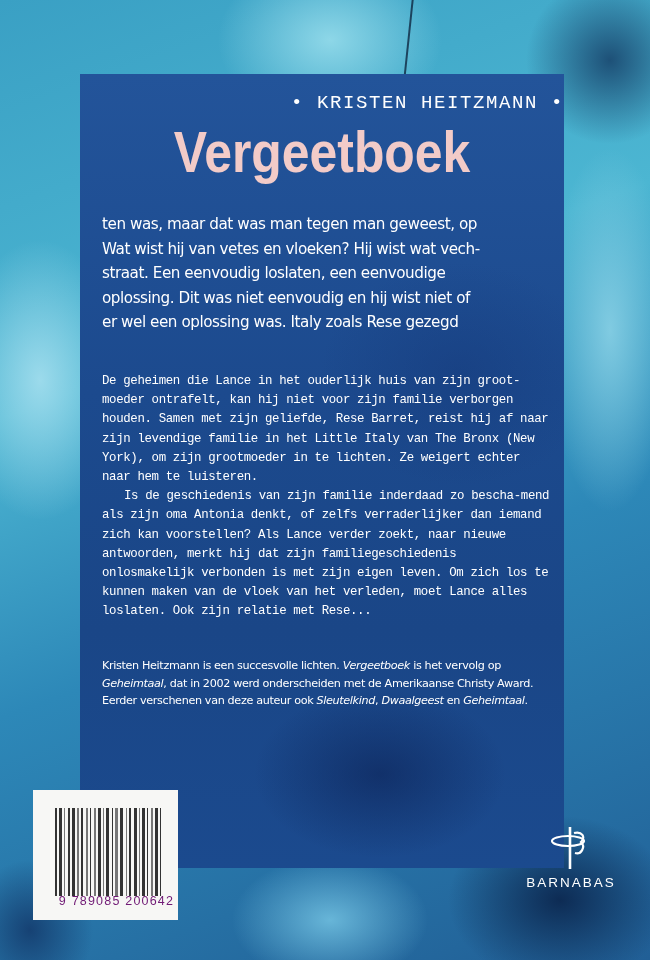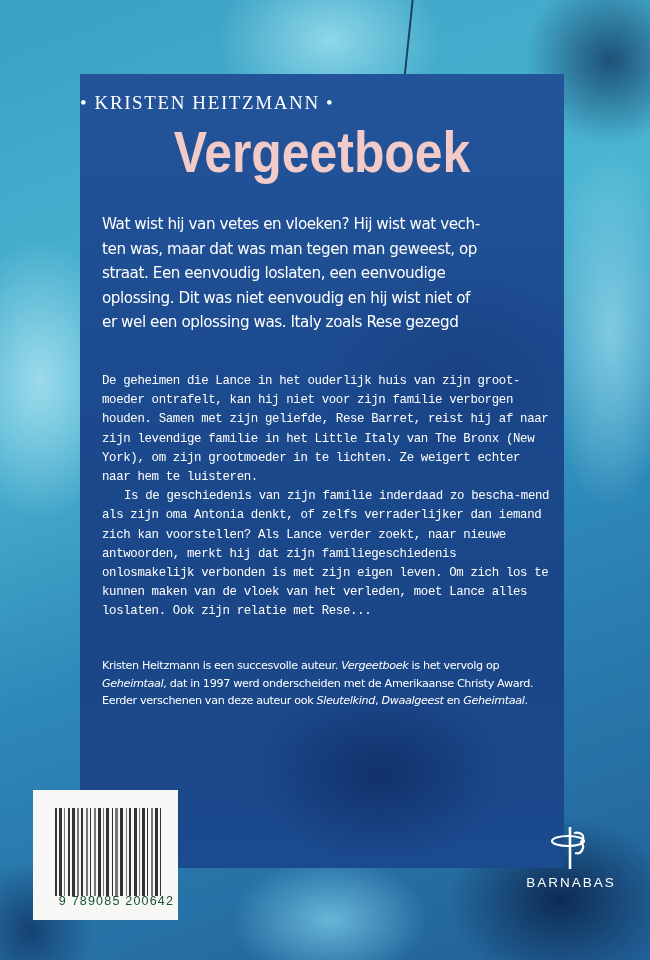--- a/index.html
+++ b/index.html
@@ -21,22 +21,22 @@
     background: rgba(10,30,55,0.75); transform: skewX(-6deg);
   }
   .panel {
     position: absolute; left: 80px; top: 74px; width: 484px; height: 794px;
     background:
       radial-gradient(ellipse 180px 120px at 300px 700px, rgba(10,30,80,0.55), transparent 70%),
       radial-gradient(ellipse 200px 160px at 380px 300px, rgba(20,55,120,0.45), transparent 70%),
       linear-gradient(180deg, #23549a 0%, #1c4a8e 40%, #1a4687 70%, #1b4a8e 100%);
   }
   .author {
-    position: absolute; left: 0; width: 484px; top: 18px; text-align: left;
-    color: #ffffff; font-family: Liberation Serif, serif;
+    position: absolute; left: 0; width: 484px; top: 18px; text-align: right;
+    color: #ffffff; font-family: Liberation Mono, monospace;
     font-size: 19px; letter-spacing: 1.6px;
   }
   .title {
     position: absolute; left: 0; width: 484px; top: 44px; text-align: center;
     color: #f2cbc8; font-family: "Liberation Sans", sans-serif;
     font-weight: bold; font-size: 58px; letter-spacing: 0px;
     transform: scaleX(0.86); transform-origin: center;
   }
   .teaser {
     position: absolute; left: 22px; top: 138px; width: 450px;
@@ -60,21 +60,21 @@
     position: absolute; left: 33px; top: 790px; width: 145px; height: 130px;
     background: #f7f7f5;
   }
   .bars {
     position: absolute; left: 22px; top: 18px; width: 117px; height: 88px;
     display: flex; align-items: stretch;
   }
   .bars span { display: block; height: 100%; }
   .isbn {
     position: absolute; left: 0; top: 104px; width: 167px; text-align: center;
-    font-family: "Liberation Sans", sans-serif; font-size: 12.5px; color: #14532d;
+    font-family: "Liberation Sans", sans-serif; font-size: 12.5px; color: #701a75;
     letter-spacing: 1.2px;
   }
   .publisher {
     position: absolute; left: 516px; top: 825px; width: 110px; text-align: center;
   }
   .publisher-logo { display: block; margin: 0 auto; }
   .publisher-name {
     display: block; color: #ffffff; font-family: "Liberation Sans", sans-serif;
     font-size: 13.5px; letter-spacing: 2px; margin-top: 4px;
   }
@@ -82,33 +82,33 @@
 </head>
 <body>
 
 <div class="crack"></div>
 
 <div class="panel">
   <div class="author">• KRISTEN HEITZMANN •</div>
   <div class="title">Vergeetboek</div>
 
   <div class="teaser">
+    <div>ten was, maar dat was man tegen man geweest, op</div>
     <div>Wat wist hij van vetes en vloeken? Hij wist wat vech-</div>
-    <div>ten was, maar dat was man tegen man geweest, op</div>
     <div>straat. Een eenvoudig loslaten, een eenvoudige</div>
     <div>oplossing. Dit was niet eenvoudig en hij wist niet of</div>
     <div>er wel een oplossing was. Italy zoals Rese gezegd</div>
   </div>
 
   <div class="synopsis">
     <p>De geheimen die Lance in het ouderlijk huis van zijn groot-moeder ontrafelt, kan hij niet voor zijn familie verborgen houden. Samen met zijn geliefde, Rese Barret, reist hij af naar zijn levendige familie in het Little Italy van The Bronx (New York), om zijn grootmoeder in te lichten. Ze weigert echter naar hem te luisteren.</p>
     <p class="indent">Is de geschiedenis van zijn familie inderdaad zo bescha-mend als zijn oma Antonia denkt, of zelfs verraderlijker dan iemand zich kan voorstellen? Als Lance verder zoekt, naar nieuwe antwoorden, merkt hij dat zijn familiegeschiedenis onlosmakelijk verbonden is met zijn eigen leven. Om zich los te kunnen maken van de vloek van het verleden, moet Lance alles loslaten. Ook zijn relatie met Rese...</p>
   </div>
 
-  <div class="bio"><span>Kristen Heitzmann is een succesvolle auteur. </span><em>Vergeetboek</em><span> is het vervolg op </span><em>Geheimtaal</em><span>, dat in 1997 werd onderscheiden met de Amerikaanse Christy Award. Eerder verschenen van deze auteur ook </span><em>Sleutelkind</em><span>, </span><em>Dwaalgeest</em><span> en </span><em>Geheimtaal</em><span>.</span></div>
+  <div class="bio"><span>Kristen Heitzmann is een succesvolle lichten. </span><em>Vergeetboek</em><span> is het vervolg op </span><em>Geheimtaal</em><span>, dat in 2002 werd onderscheiden met de Amerikaanse Christy Award. Eerder verschenen van deze auteur ook </span><em>Sleutelkind</em><span>, </span><em>Dwaalgeest</em><span> en </span><em>Geheimtaal</em><span>.</span></div>
 </div>
 
 <div class="barcode-box">
   <div class="bars">
     <span style="width:1.5px;background:#333"></span>
       <span style="width:2px"></span>
     <span style="width:3px;background:#333"></span>
       <span style="width:2px"></span>
     <span style="width:1.5px;background:#777"></span>
       <span style="width:3px"></span>

